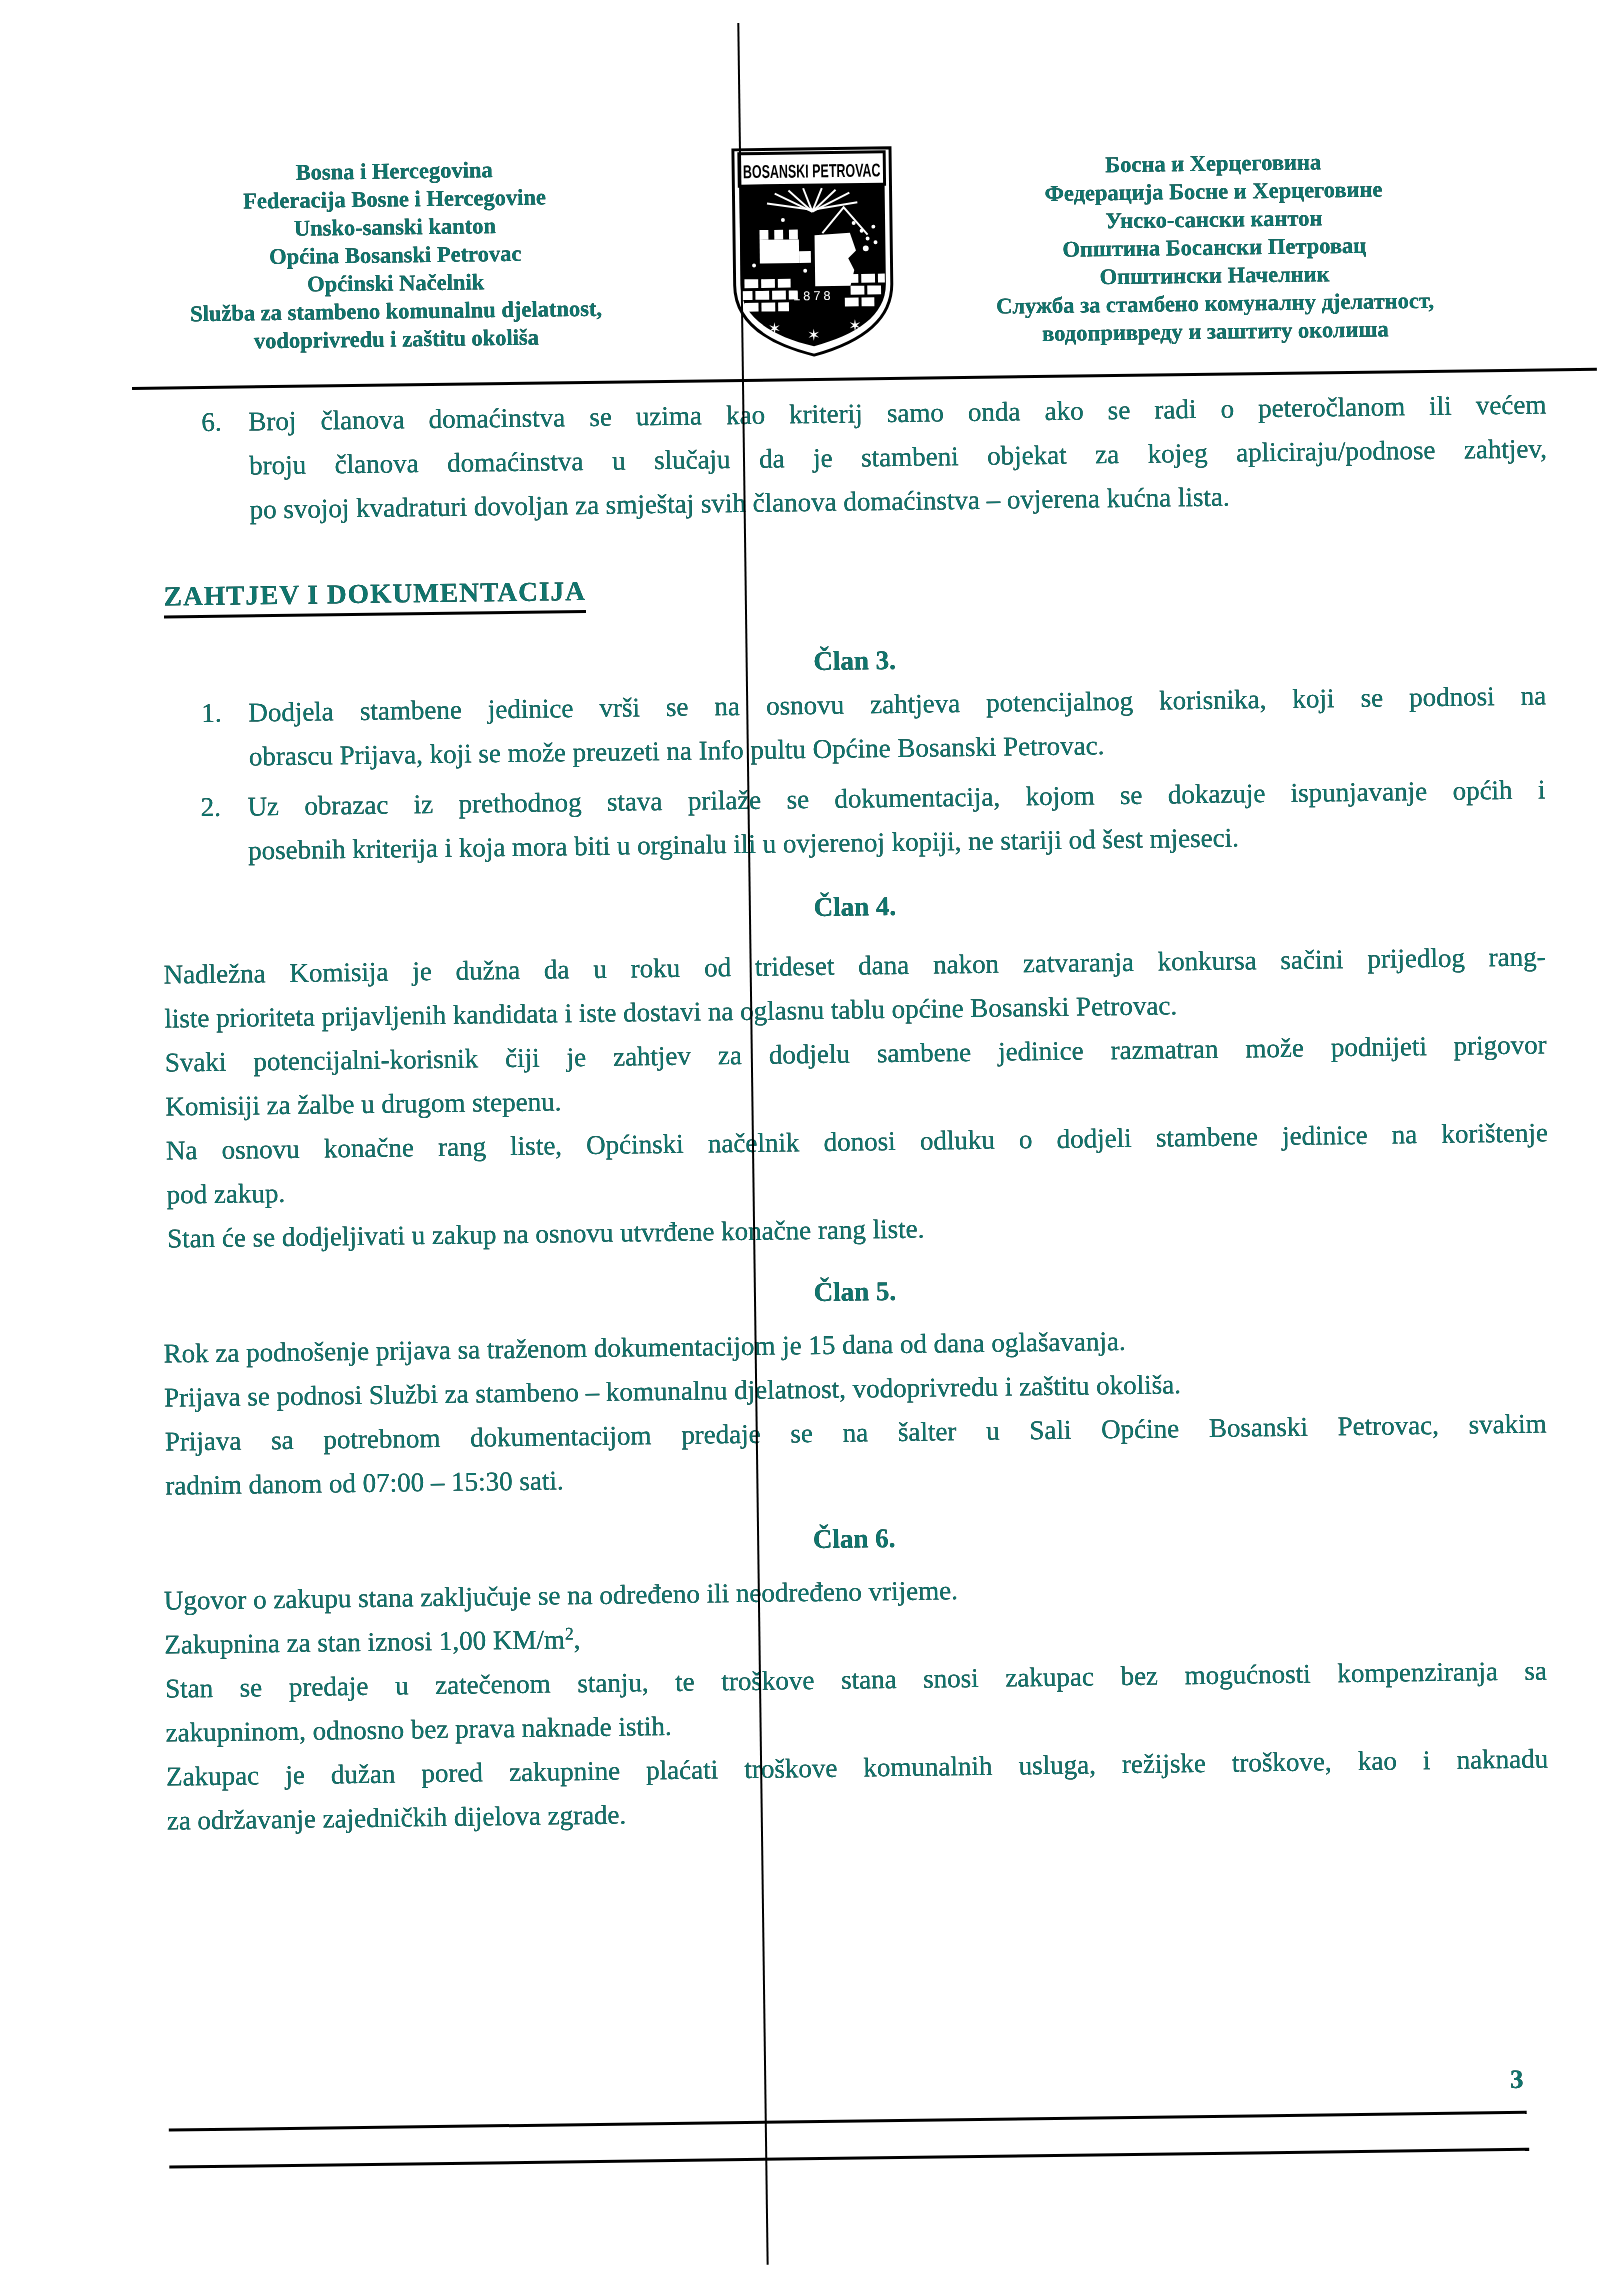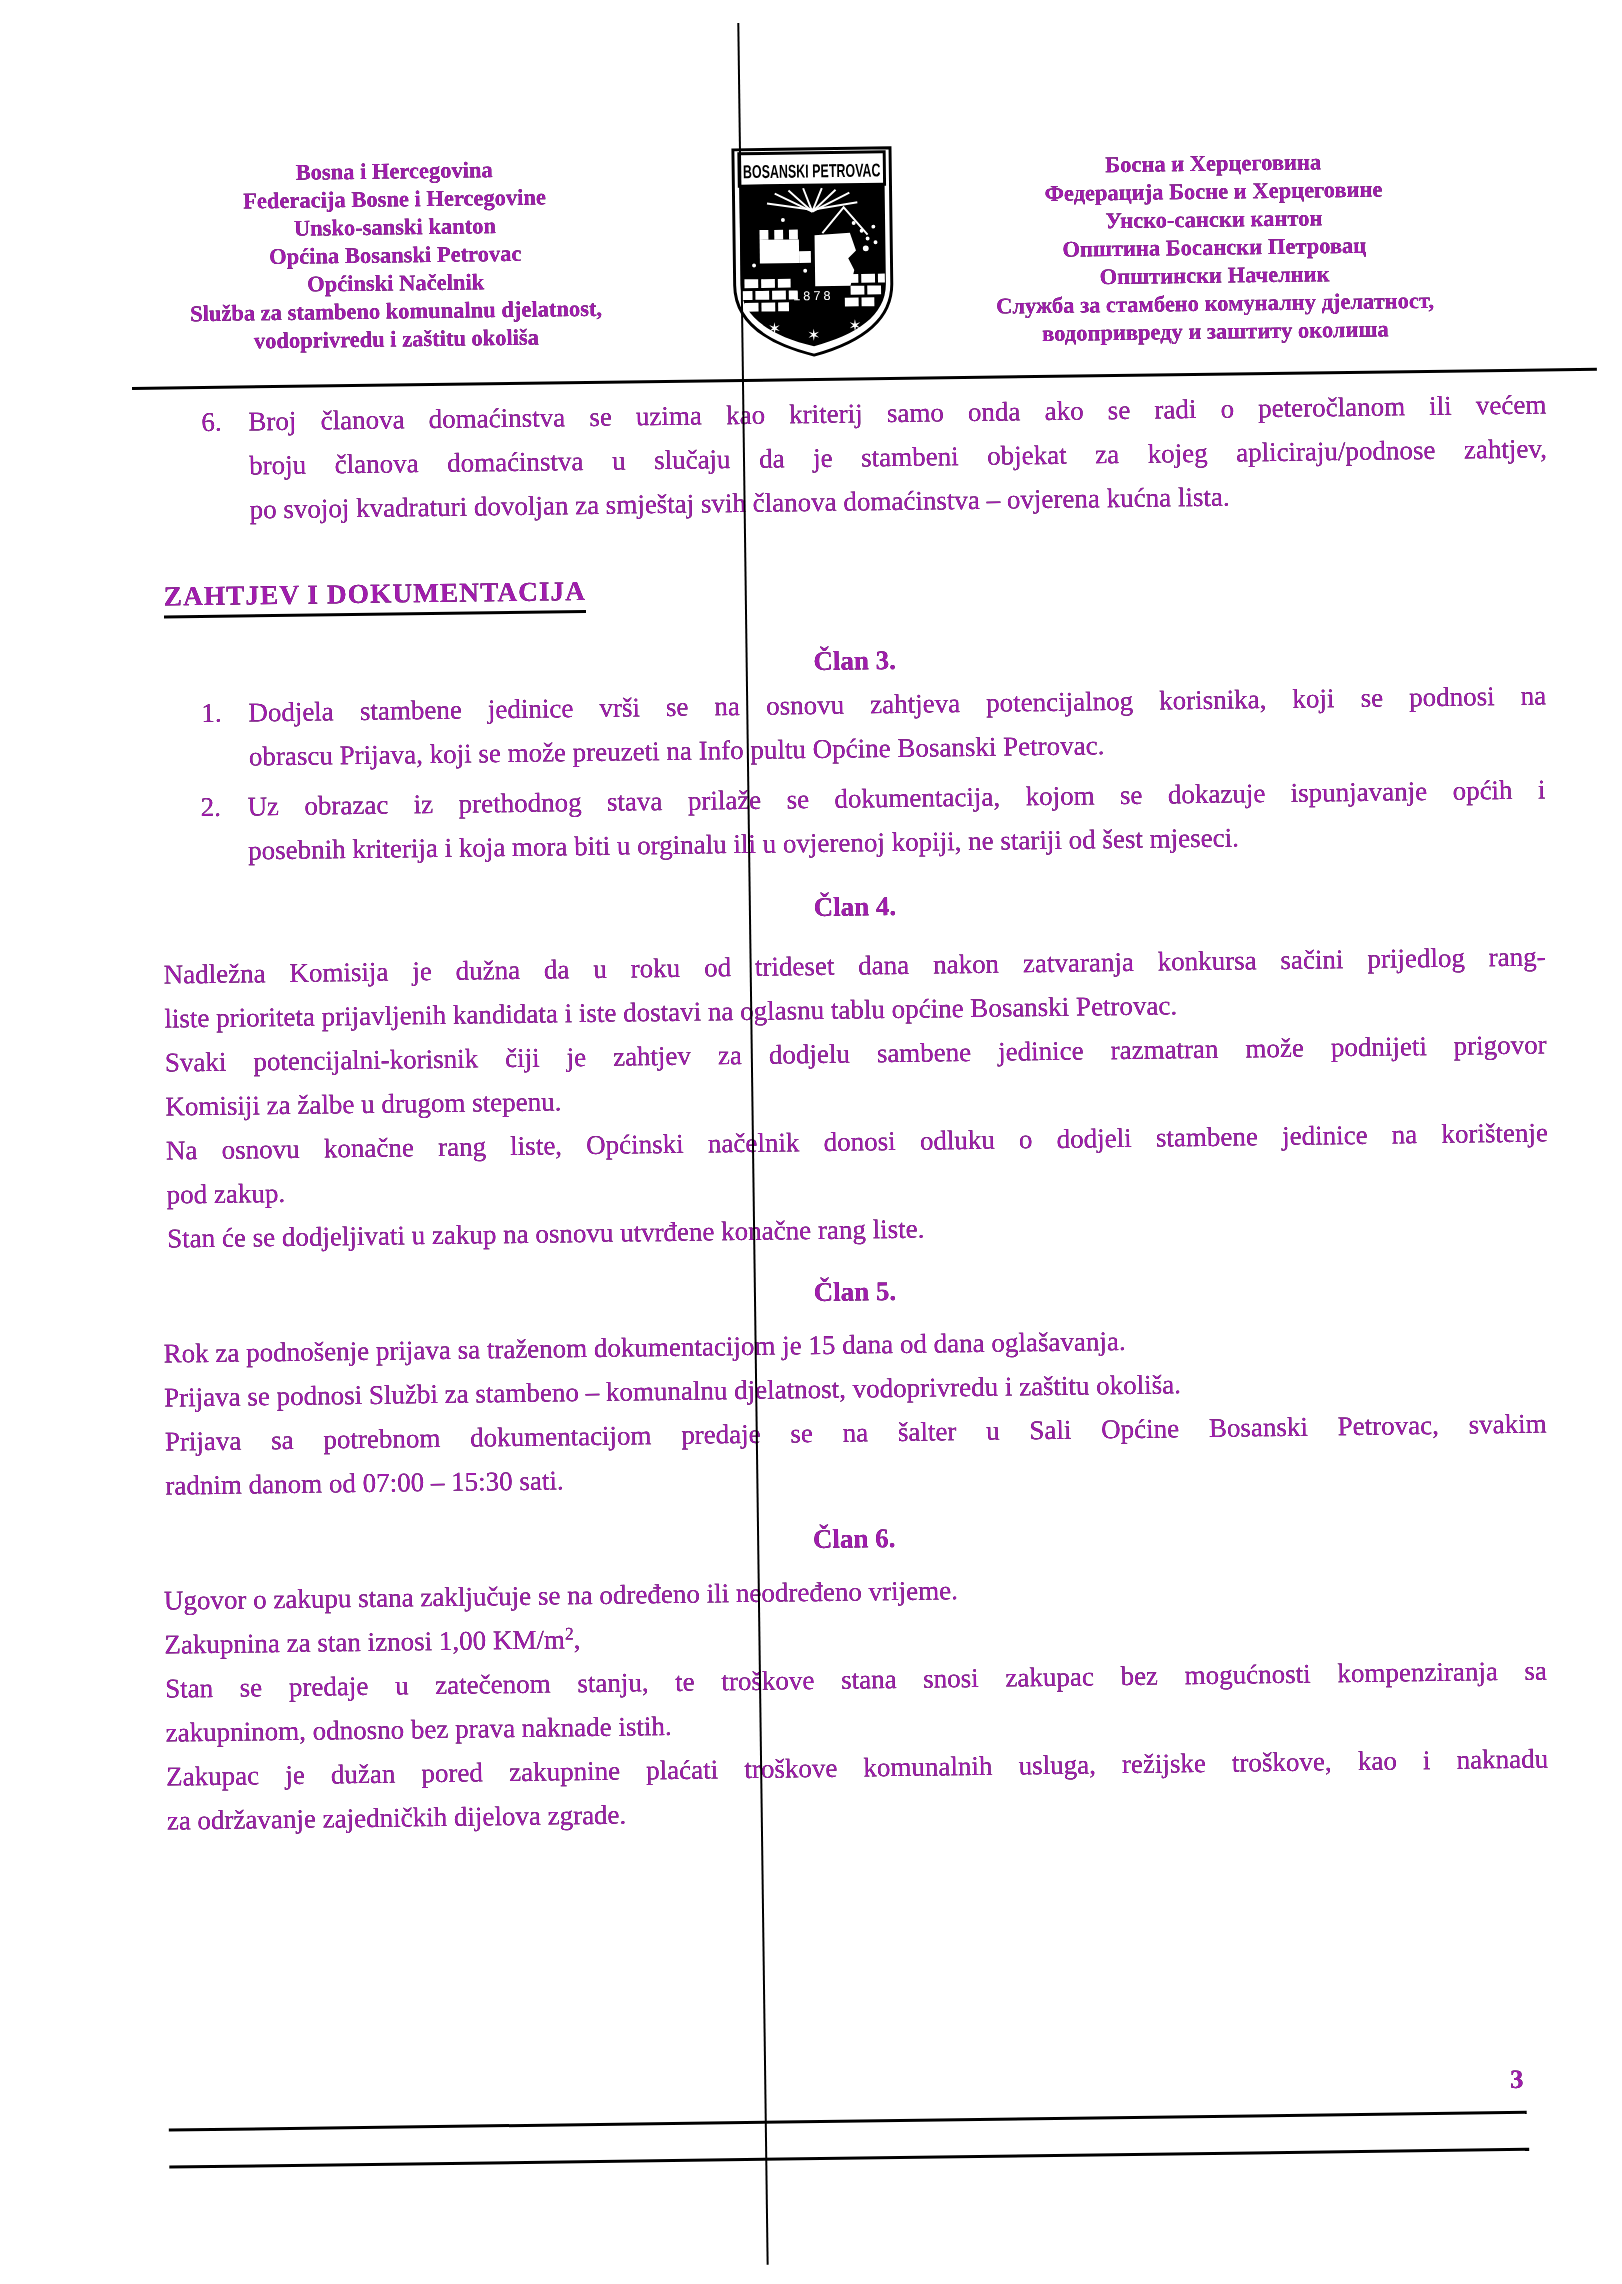--- a/index.html
+++ b/index.html
@@ -4,21 +4,21 @@
 <style>
   * { margin: 0; padding: 0; box-sizing: border-box; }
   html, body { background: #ffffff; }
   .sheet {
     position: relative;
     width: 1622px;
     height: 2285px;
     background: #ffffff;
     overflow: hidden;
     font-family: "Liberation Serif", "DejaVu Serif", serif;
-    color: #a21caf;
+    color: #0f766e;
   }
   .rot {
     position: absolute;
     inset: 0;
     transform: rotate(-0.75deg);
     transform-origin: 811px 0px;
   }
   .blk { position: absolute; }
   .hdr {
     font-weight: bold;

